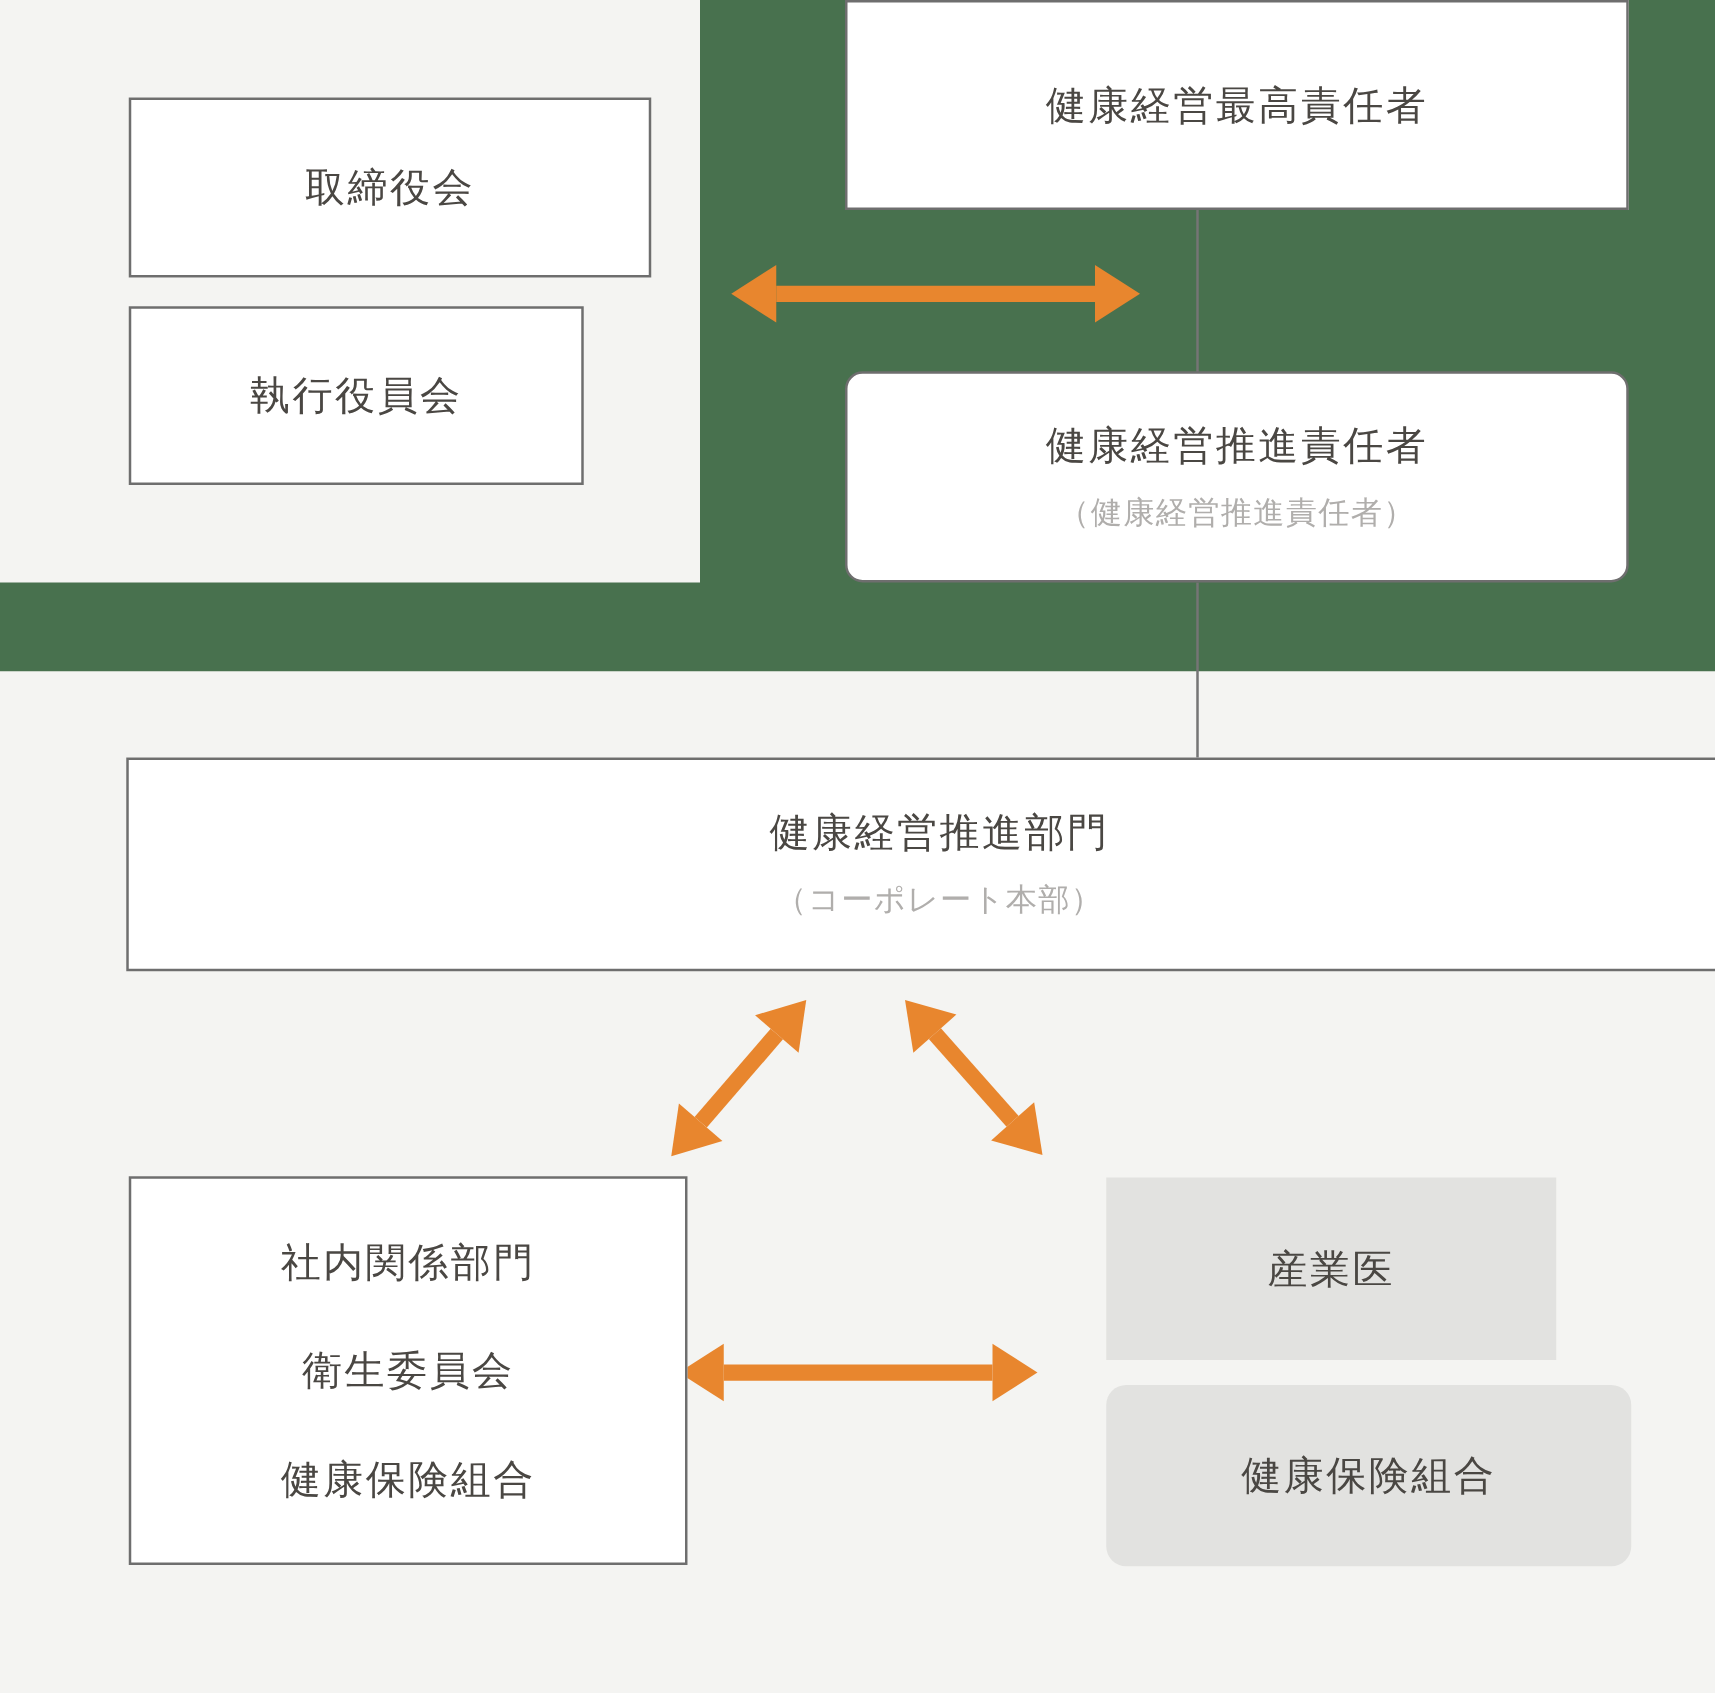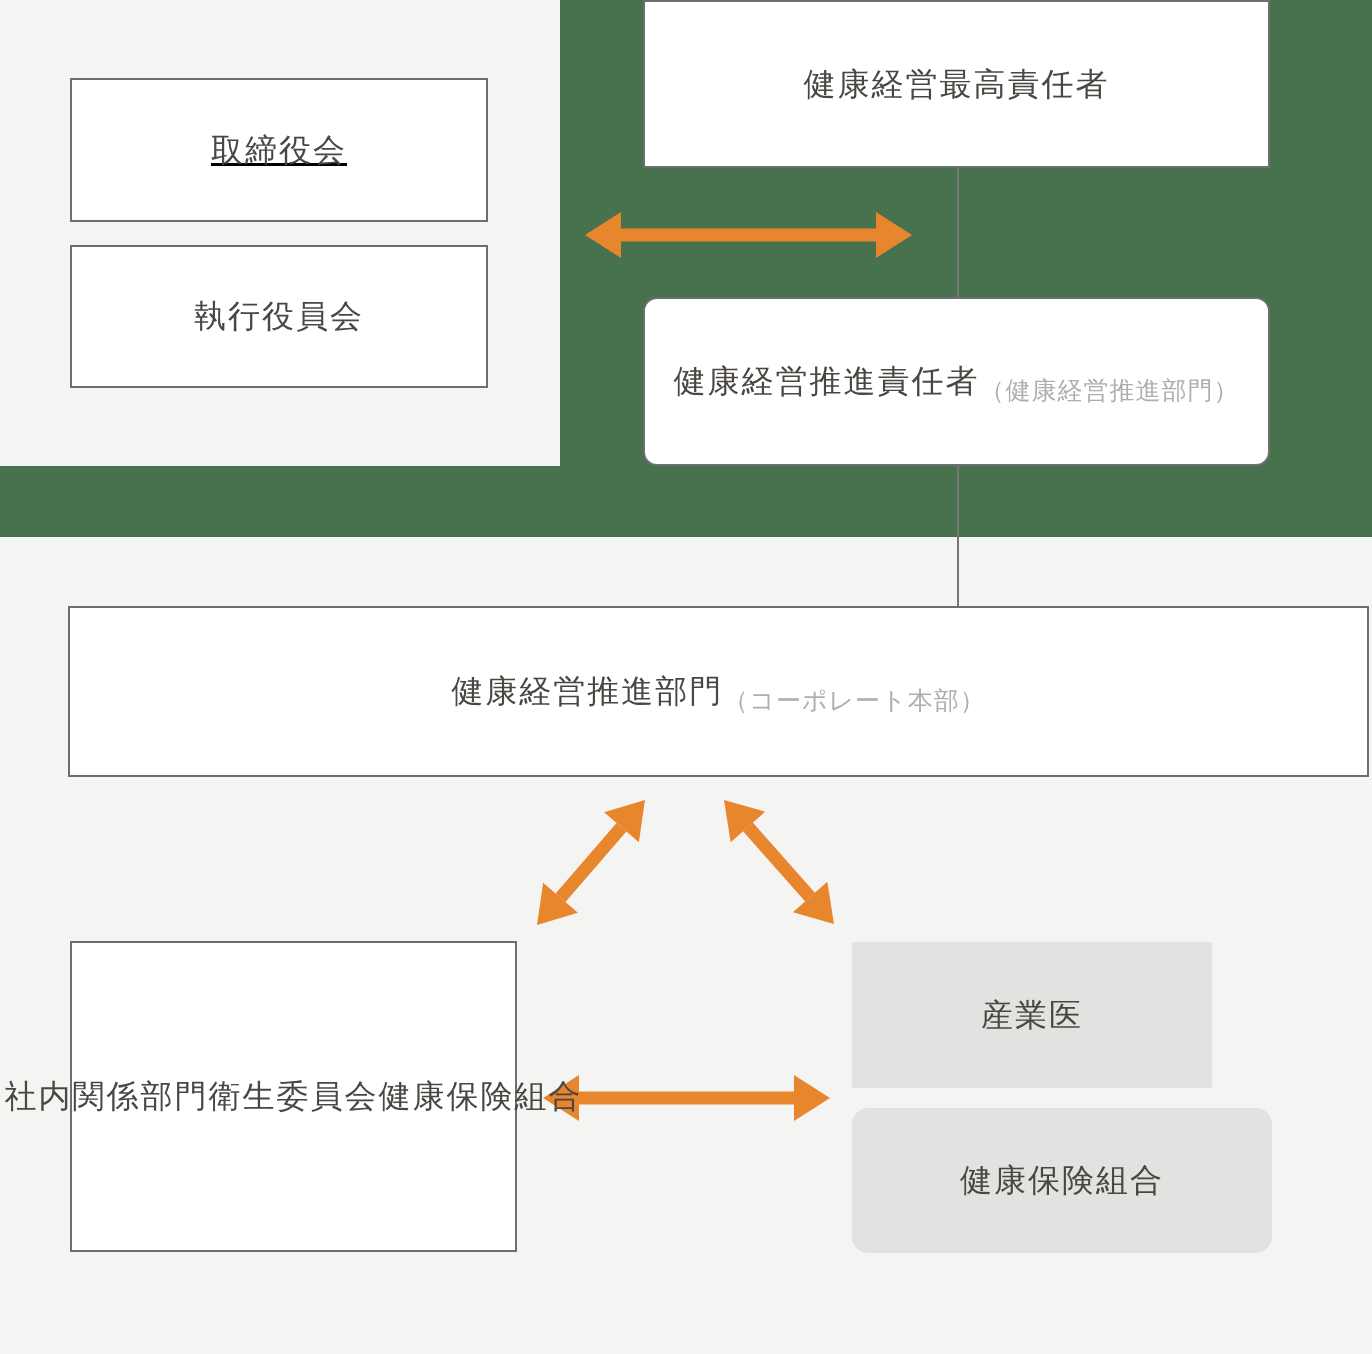--- a/index.html
+++ b/index.html
@@ -23,38 +23,39 @@
 
   
   .green-main{position:absolute;left:560px;top:0;width:812px;height:537px;background:var(--green);}
   .green-band{position:absolute;left:0;top:466px;width:560px;height:71px;background:var(--green);}
 
   
   svg.overlay{position:absolute;left:0;top:0;width:1372px;height:1354px;pointer-events:none;}
 
   
   .node{
-    position:absolute;display:flex;flex-direction:row;
+    position:absolute;display:flex;flex-direction:column;
     align-items:center;justify-content:center;text-align:right;
     background:#ffffff;
+    margin-left:33px;
   }
   .node.outlined{border:2px solid var(--border);}
   .node.gray{background:var(--graybox);border:none;}
   .label{
     font-size:32px;color:var(--text-main);letter-spacing:2px;
     line-height:1.2;white-space:nowrap;
   }
   .sublabel{
     font-size:25px;color:var(--text-sub);letter-spacing:1px;
     margin-top:18px;white-space:nowrap;
   }
   .multiline .label{margin:24px 0;}
 
-  .n-board{left:70px;top:78px;width:418px;height:144px;text-decoration:underline;}
-  .n-executive{left:70px;top:245px;width:418px;height:143px;}
+  .n-board{left:70px;top:78px;width:418px;height:144px;}
+  .n-executive{left:70px;top:245px;width:364px;height:143px;}
   .n-chief{left:643px;top:0px;width:627px;height:168px;}
   .n-promotion-officer{left:643px;top:297px;width:627px;height:169px;border-radius:14px;}
   .n-promotion-dept{left:68px;top:606px;width:1301px;height:171px;}
   .n-internal{left:70px;top:941px;width:447px;height:311px;}
   .n-industrial-physician{left:852px;top:942px;width:360px;height:146px;}
   .n-health-insurance{left:852px;top:1108px;width:420px;height:145px;border-radius:16px;}
 </style>
 </head>
 <body>
 
@@ -99,21 +100,21 @@
   <div class="node outlined n-executive">
     <div class="label">執行役員会</div>
   </div>
 
   <div class="node outlined n-chief">
     <div class="label">健康経営最高責任者</div>
   </div>
 
   <div class="node outlined n-promotion-officer">
     <div class="label">健康経営推進責任者</div>
-    <div class="sublabel">（健康経営推進部門）</div>
+    <div class="sublabel">（健康経営推進責任者）</div>
   </div>
 
   <div class="node outlined n-promotion-dept">
     <div class="label">健康経営推進部門</div>
     <div class="sublabel">（コーポレート本部）</div>
   </div>
 
   <div class="node outlined multiline n-internal">
     <div class="label">社内関係部門</div>
     <div class="label">衛生委員会</div>

